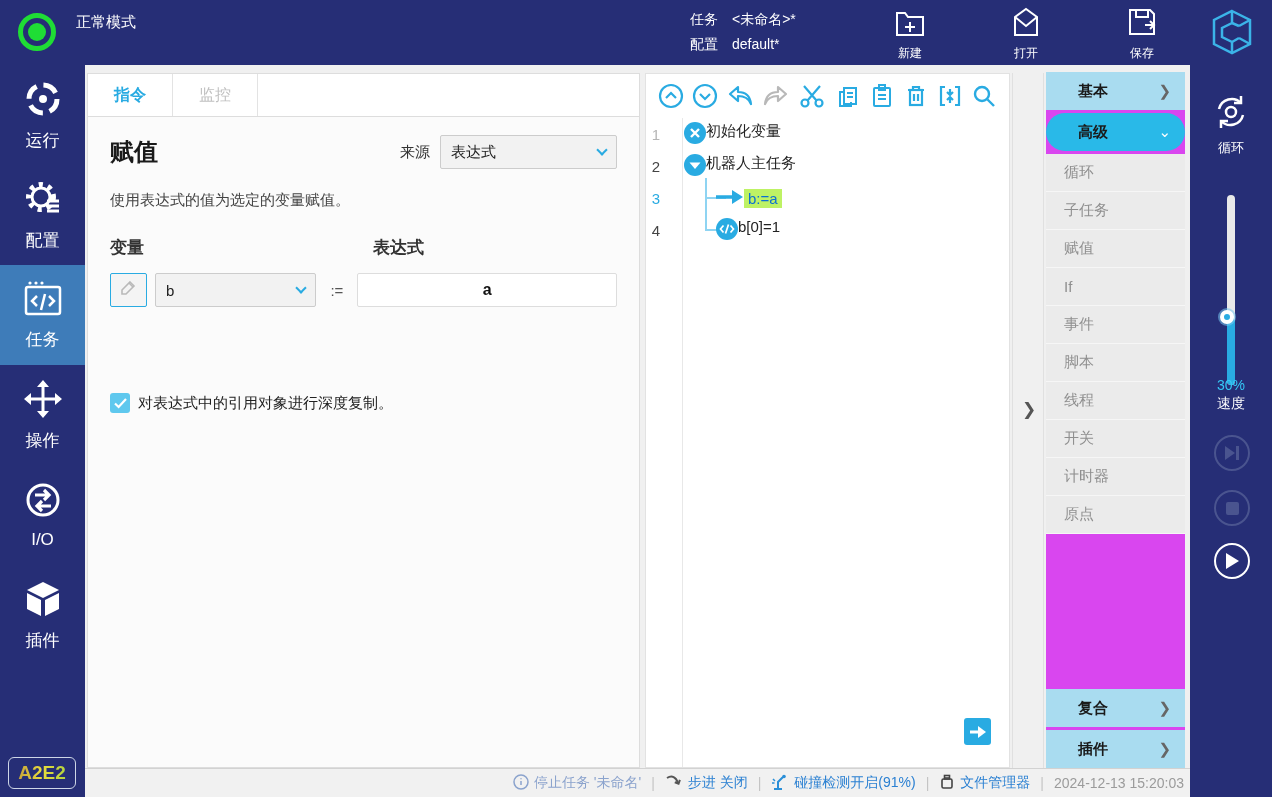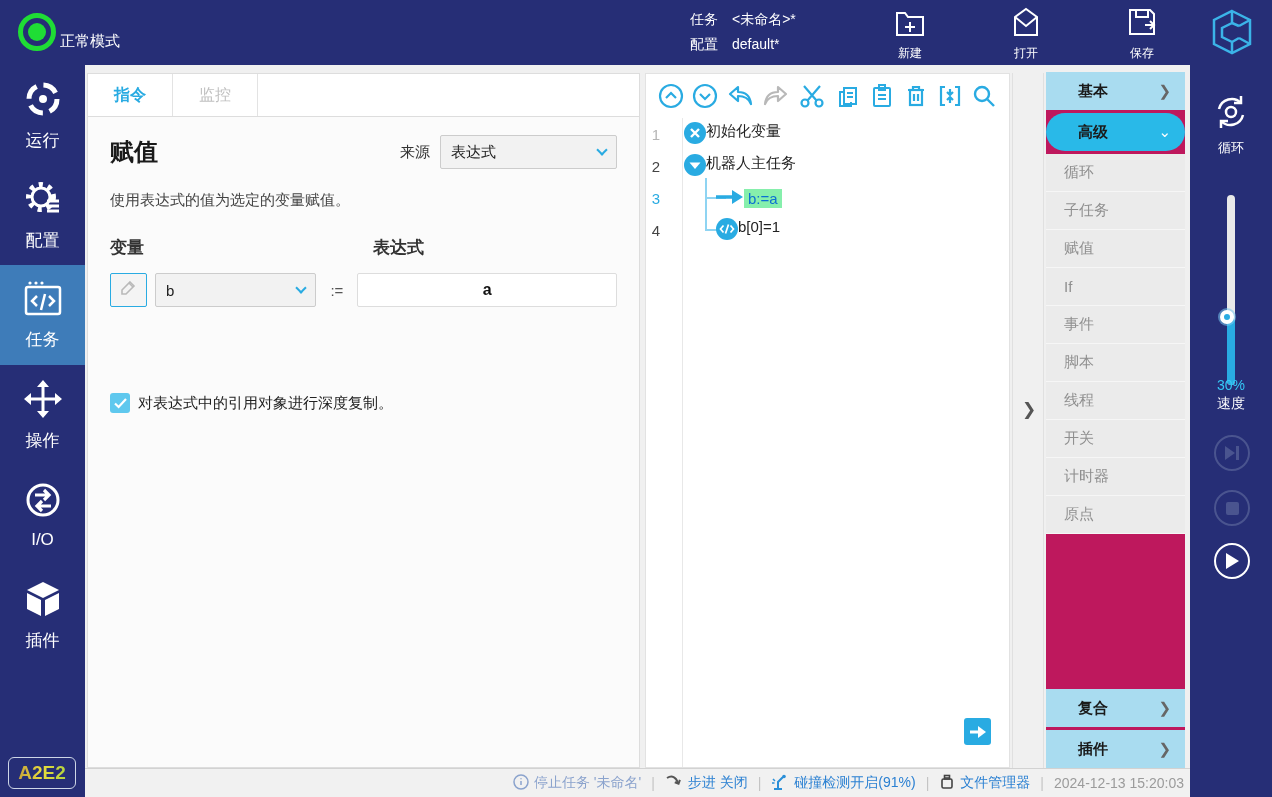--- a/index.html
+++ b/index.html
@@ -1,21 +1,21 @@
 <!DOCTYPE html>
 <html><head>
 <meta charset="utf-8">
 <style>
   * { margin:0; padding:0; box-sizing:border-box; }
   html,body { width:1272px; height:797px; overflow:hidden; background:#f0f0f0;
               font-family:"Liberation Sans","DejaVu Sans",sans-serif; }
 
   
   .topbar { position:absolute; left:0; top:0; width:1272px; height:65px; background:#262e76; color:#fff; }
-  .mode-wrap { position:absolute; left:18px; top:13px; display:flex; align-items:flex-end; gap:4px; }
+  .mode-wrap { position:absolute; left:18px; top:13px; display:flex; align-items:flex-start; gap:20px; }
   .mode-ind { width:38px; height:38px; border-radius:50%; border:5px solid #1fdd35; display:flex; align-items:center; justify-content:center; }
   .mode-dot { width:18px; height:18px; border-radius:50%; background:#1fdd35; }
   .mode-text { font-size:15px; }
   .task-block { position:absolute; left:690px; top:7px; font-size:14px; line-height:25px; }
   .task-block .row { display:flex; gap:14px; }
   .tb-actions { position:absolute; left:870px; top:5px; display:flex; gap:36px; }
   .tb-btn { width:80px; display:flex; flex-direction:column; align-items:center; gap:2px; cursor:pointer; }
   .tb-btn .lbl { font-size:12px; }
   .logo { position:absolute; right:14px; top:6px; }
 
@@ -82,32 +82,32 @@
   
   .treepanel { position:absolute; left:645px; top:73px; width:365px; height:695px; background:#fff; border:1px solid #e2e2e2; }
   .tree-toolbar { height:44px; display:flex; align-items:center; padding:0 12px; justify-content:space-between; }
   .ticon { cursor:pointer; display:flex; }
   .tree-divider { position:absolute; left:36px; top:44px; bottom:0; width:1px; background:#e8e8e8; }
   .trow { height:32px; display:flex; align-items:center; font-size:15px; color:#222; position:relative; }
   .trow .num { width:26px; flex:none; text-align:right; padding-right:12px; font-size:15px; }
   .num-dim { color:#b5b5b5; } .num-norm { color:#444; } .num-sel { color:#29abe2; }
   .trow .body { display:flex; align-items:flex-start; padding-left:12px; }
   .trow.indent .body { padding-left:44px; }
-  .tlabel.selected { background:#86efac; color:#0c70d2; padding:1px 4px; }
+  .tlabel.selected { background:#bef264; color:#0c70d2; padding:1px 4px; }
   .conn { position:absolute; background:#8fd4f2; }
   .ff-btn { position:absolute; right:18px; bottom:22px; width:27px; height:27px; background:#29abe2; border-radius:3px;
             display:flex; align-items:center; justify-content:center; cursor:pointer; }
 
   
   .gutter { position:absolute; left:1012px; top:73px; width:32px; height:695px; background:#f0f0f0;
             border-left:1px solid #e0e0e0; border-right:1px solid #e0e0e0; }
   .gutter .gchev { position:absolute; top:326px; left:9px; font-size:17px; color:#555; cursor:pointer; }
 
   
-  .catpanel { position:absolute; left:1046px; top:72px; width:139px; height:696px; background:#be185d; display:flex; flex-direction:column; }
+  .catpanel { position:absolute; left:1046px; top:72px; width:139px; height:696px; background:#d946ef; display:flex; flex-direction:column; }
   .cat-group { height:38px; flex:none; display:flex; align-items:center; justify-content:space-between; padding:0 14px 0 32px;
                font-size:15px; font-weight:bold; color:#1a1a1a; cursor:pointer; margin-bottom:3px; }
   .cat-light { background:#a9dcf0; }
   .cat-active { background:#29b9e8;border-radius:19px; }
   .cat-item { height:38px; flex:none; display:flex; align-items:center; padding-left:18px; font-size:15px; color:#8f8f8f;
               background:#ebebeb; border-bottom:1px solid #f6f6f6; cursor:pointer; }
   .cat-spacer { flex:1; }
   .gchev-r { color:#666; font-weight:normal; }
   .gchev-d { color:#fff; font-weight:normal; }
 </style>

